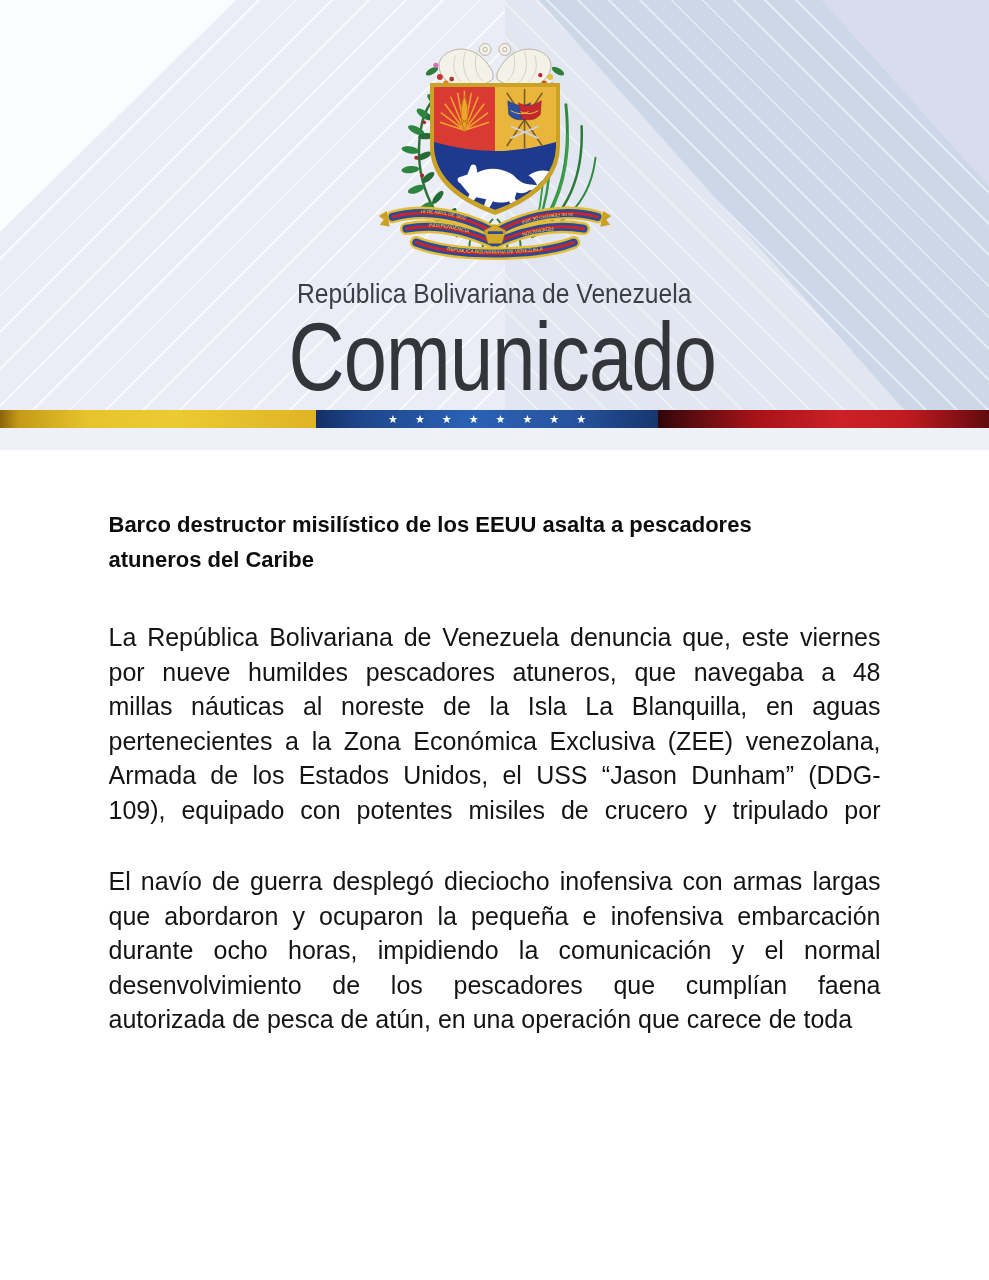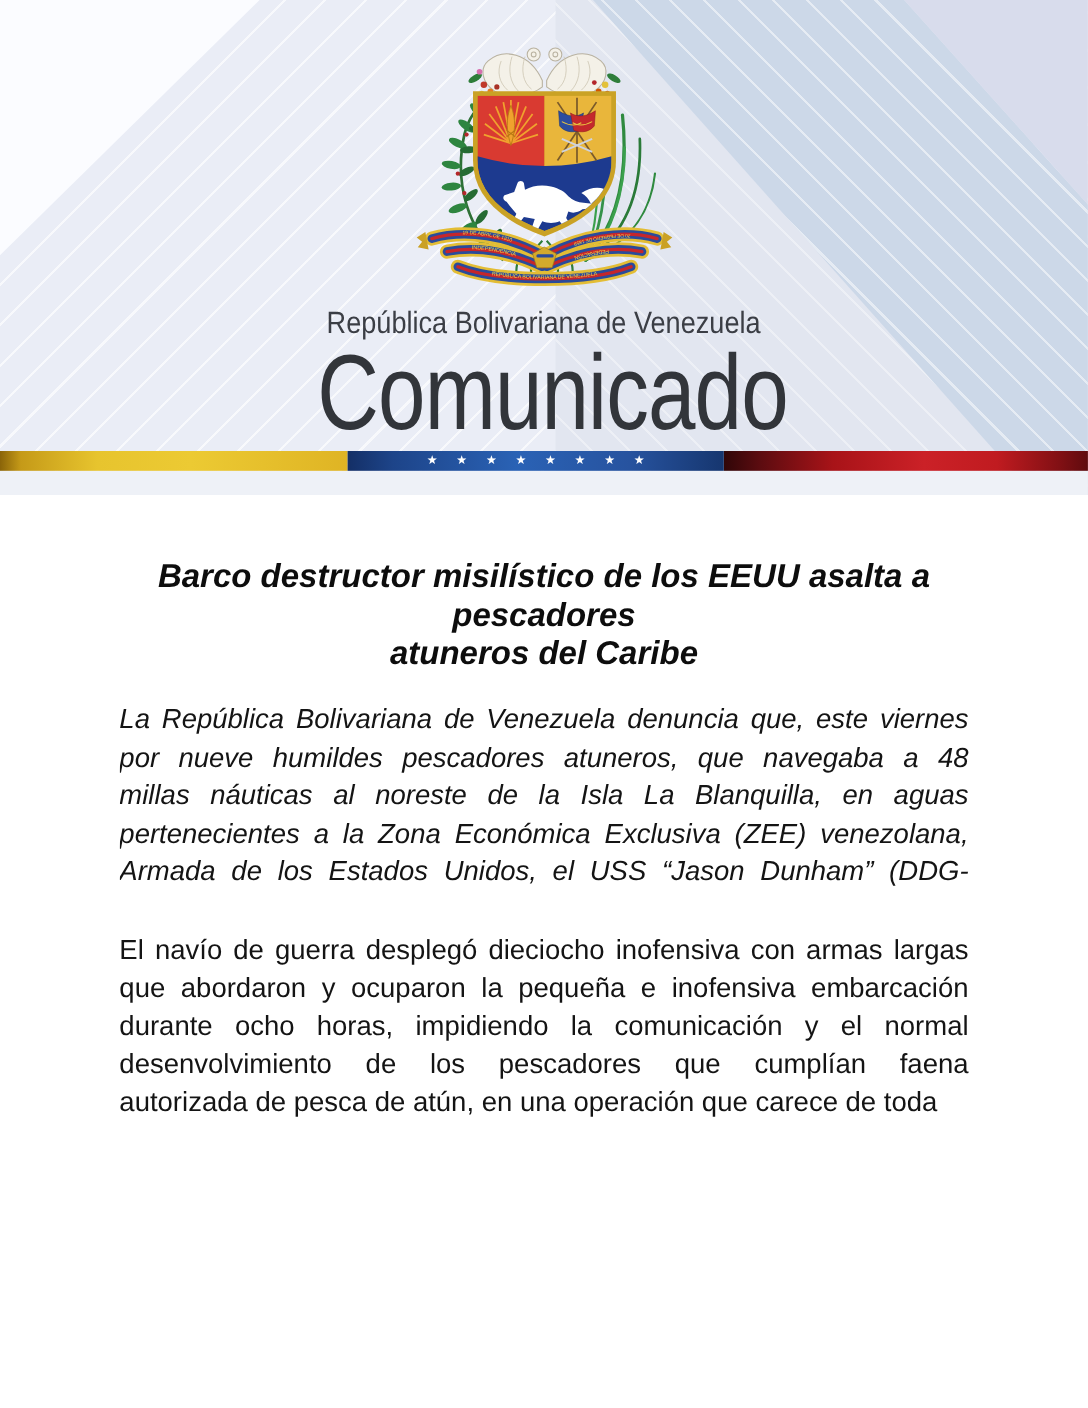--- a/index.html
+++ b/index.html
@@ -35,24 +35,24 @@
     background:linear-gradient(90deg,#8a6409 0,#c59a18 6%,#e7c42e 28%,#ecca33 55%,#dfb424 100%);}
   .band-blue{width:342px;height:100%;position:relative;
     background:linear-gradient(90deg,#142f66 0,#1d4489 12%,#2a62b5 45%,#27539f 75%,#16366f 100%);
     display:flex;align-items:center;justify-content:center;gap:17px;}
   .band-blue .star{color:#fff;font-size:11px;line-height:1;}
   .band-red{flex:1;height:100%;
     background:linear-gradient(90deg,#300608 0,#5c0c10 10%,#a81318 30%,#cb2127 55%,#c01b20 75%,#821014 92%,#5f0b0e 100%);}
 
   
   .doc{width:772px;margin:0 auto;color:#141414;}
-  .doc-heading{font-size:30px;font-weight:bold;line-height:35px;text-align:center;color:#0d0d0d;
-               margin:57px 0 0 0;font-style:italic;}
+  .doc-heading{font-size:22px;font-weight:bold;line-height:35px;text-align:left;color:#0d0d0d;
+               margin:57px 0 0 0;}
   .para{font-size:25px;margin-top:37px;}
-  .para:first-of-type{margin-top:25px;font-style:italic;}
+  .para:first-of-type{margin-top:43px;}
   .jline{text-align:justify;height:34.5px;line-height:34.5px;overflow:hidden;white-space:normal;}
   .jline::after{content:"";display:inline-block;width:100%;height:0;vertical-align:top;}
   .lline{height:34.5px;line-height:34.5px;text-align:left;}
 
   svg text{font-family:"Liberation Sans", sans-serif;}
 </style>
 </head>
 <body>
 
 <div class="page">
@@ -274,20 +274,21 @@
       <div>Barco destructor misilístico de los EEUU asalta a pescadores</div>
       <div>atuneros del Caribe</div>
     </h1>
     <section id="paras">
         <div class="para">
           <div class="jline">La República Bolivariana de Venezuela denuncia que, este viernes</div>
           <div class="jline">por nueve humildes pescadores atuneros, que navegaba a 48</div>
           <div class="jline">millas náuticas al noreste de la Isla La Blanquilla, en aguas</div>
           <div class="jline">pertenecientes a la Zona Económica Exclusiva (ZEE) venezolana,</div>
           <div class="jline">Armada de los Estados Unidos, el USS “Jason Dunham” (DDG-</div>
+          <div class="jline">109), equipado con potentes misiles de crucero y tripulado por</div>
         </div>
         <div class="para">
           <div class="jline">El navío de guerra desplegó dieciocho inofensiva con armas largas</div>
           <div class="jline">que abordaron y ocuparon la pequeña e inofensiva embarcación</div>
           <div class="jline">durante ocho horas, impidiendo la comunicación y el normal</div>
           <div class="jline">desenvolvimiento de los pescadores que cumplían faena</div>
           <div class="lline">autorizada de pesca de atún, en una operación que carece de toda</div>
         </div>
       </section>
   </main>

